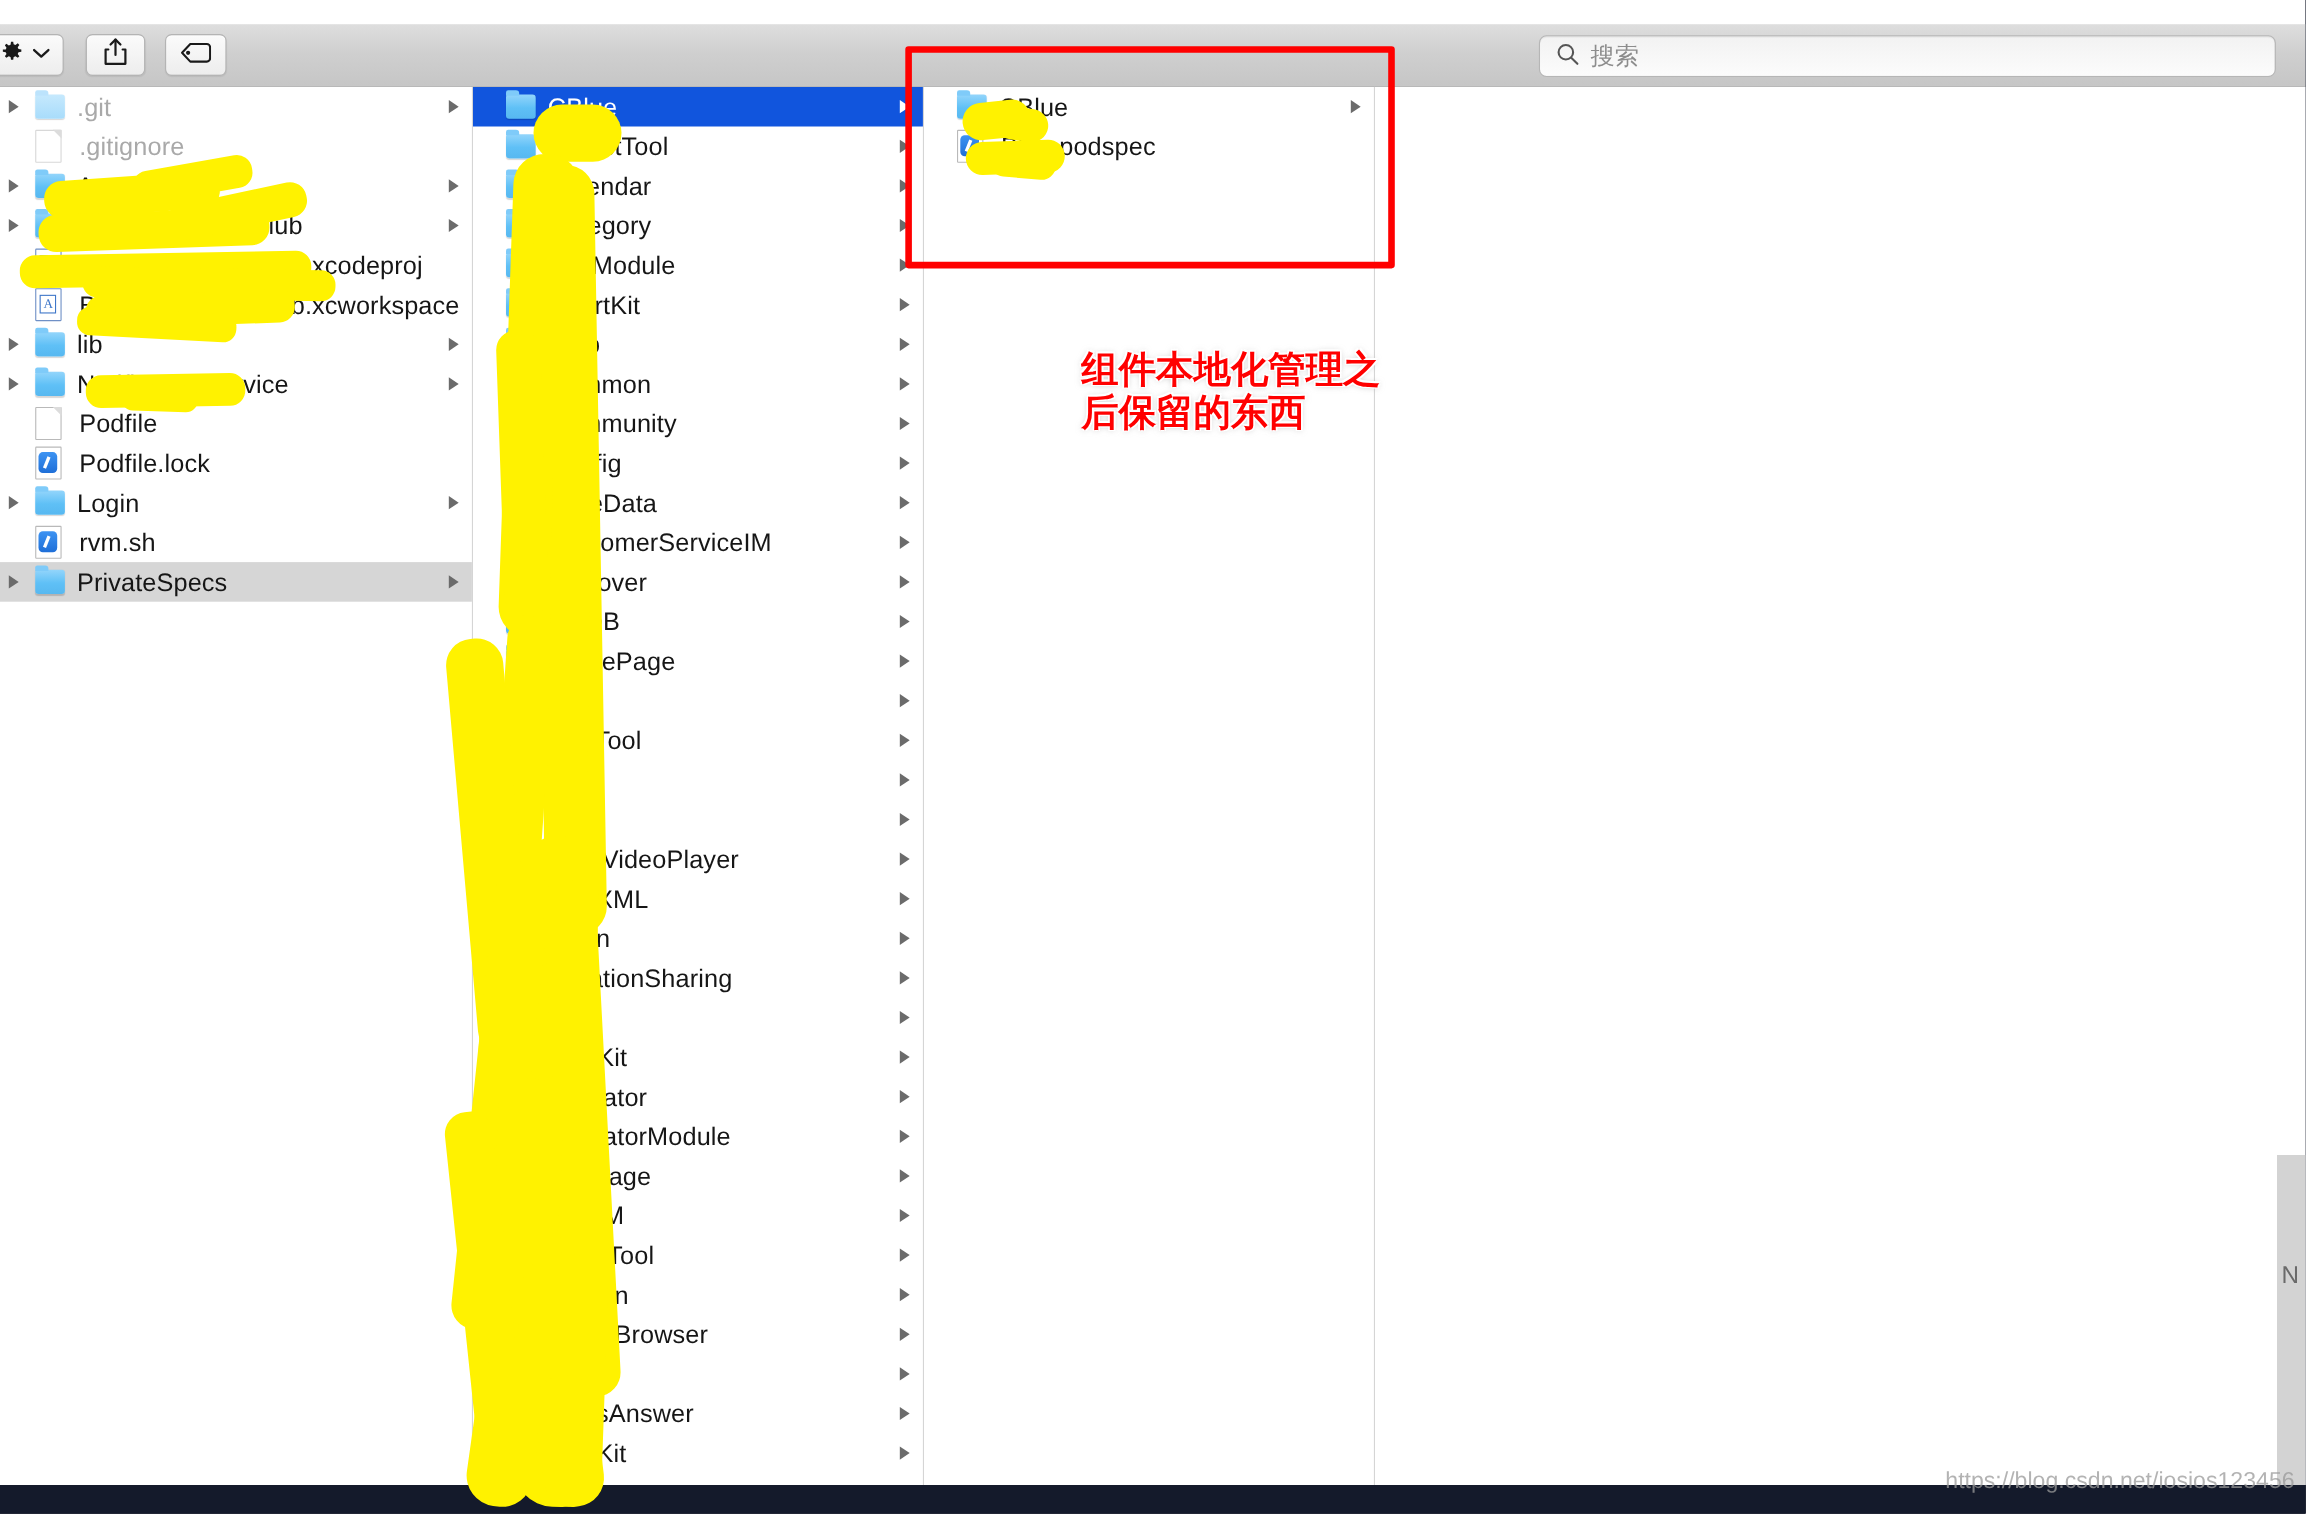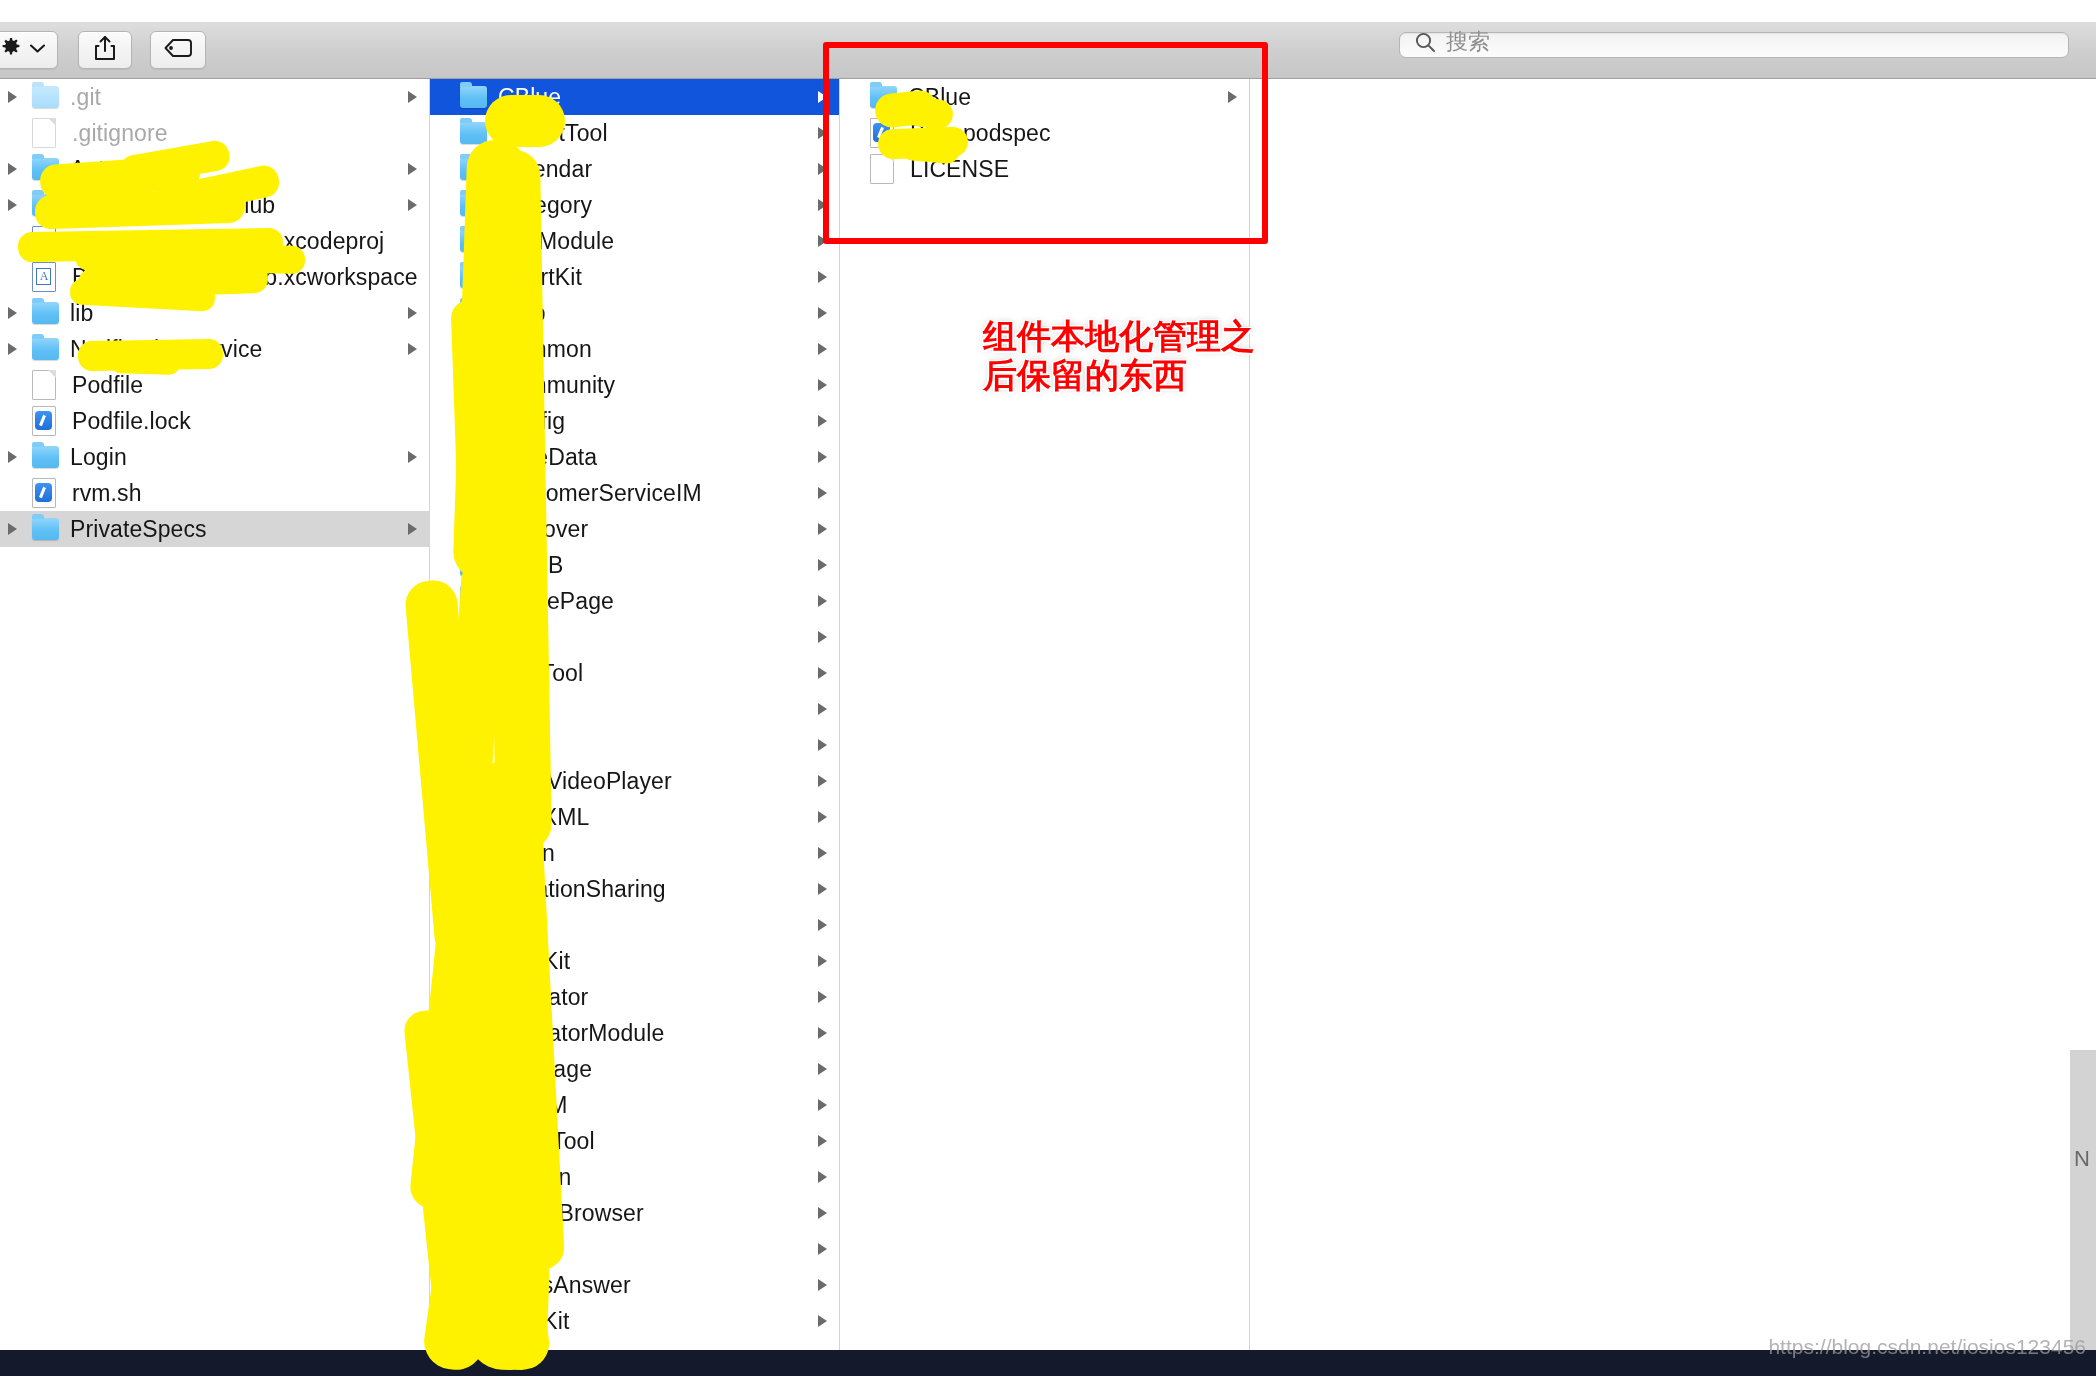--- a/index.html
+++ b/index.html
@@ -80,27 +80,27 @@
   }
   .tb-action { left: -14px; width: 72px; gap: 6px; }
   .tb-share  { left: 78px;  width: 54px; }
   .tb-tag    { left: 150px; width: 56px; }
 
   .search-field {
     position: absolute;
     right: 27px;
     top: 10px;
     width: 670px;
-    height: 26px;
+    height: 38px;
     background: linear-gradient(to bottom, #f2f2f2 0%, #fcfcfc 100%);
     border: 1px solid #b6b6b6;
     border-radius: 7px;
     box-shadow: 0 1px 1px rgba(0,0,0,.06) inset;
     display: flex;
-    align-items: flex-end;
+    align-items: center;
     box-sizing: border-box;
     padding: 0 0 0 14px;
     margin-left: 37px;
   }
   .search-placeholder {
     font-size: 22px;
     color: #8d8d8d;
     margin-left: 10px;
   }
 
@@ -676,24 +676,20 @@
         </div>
       <div class="col col-3" id="col3">
           <div class="row">
             <span class="ficon folder"></span>
             <span class="rname">CBlue</span>
             <span class="disclosure right-side"></span>
           </div>
           <div class="row">
             <span class="ficon script"></span>
             <span class="rname">Blue.podspec</span>
-          </div>
-          <div class="row">
-            <span class="ficon doc"></span>
-            <span class="rname">LICENSE</span>
           </div>
         </div>
       <div class="col col-empty"></div>
     </div>
 
   </div>
 
   <div class="red-box"></div>
 
   <div class="annotation">组件本地化管理之后保留的东西</div>

